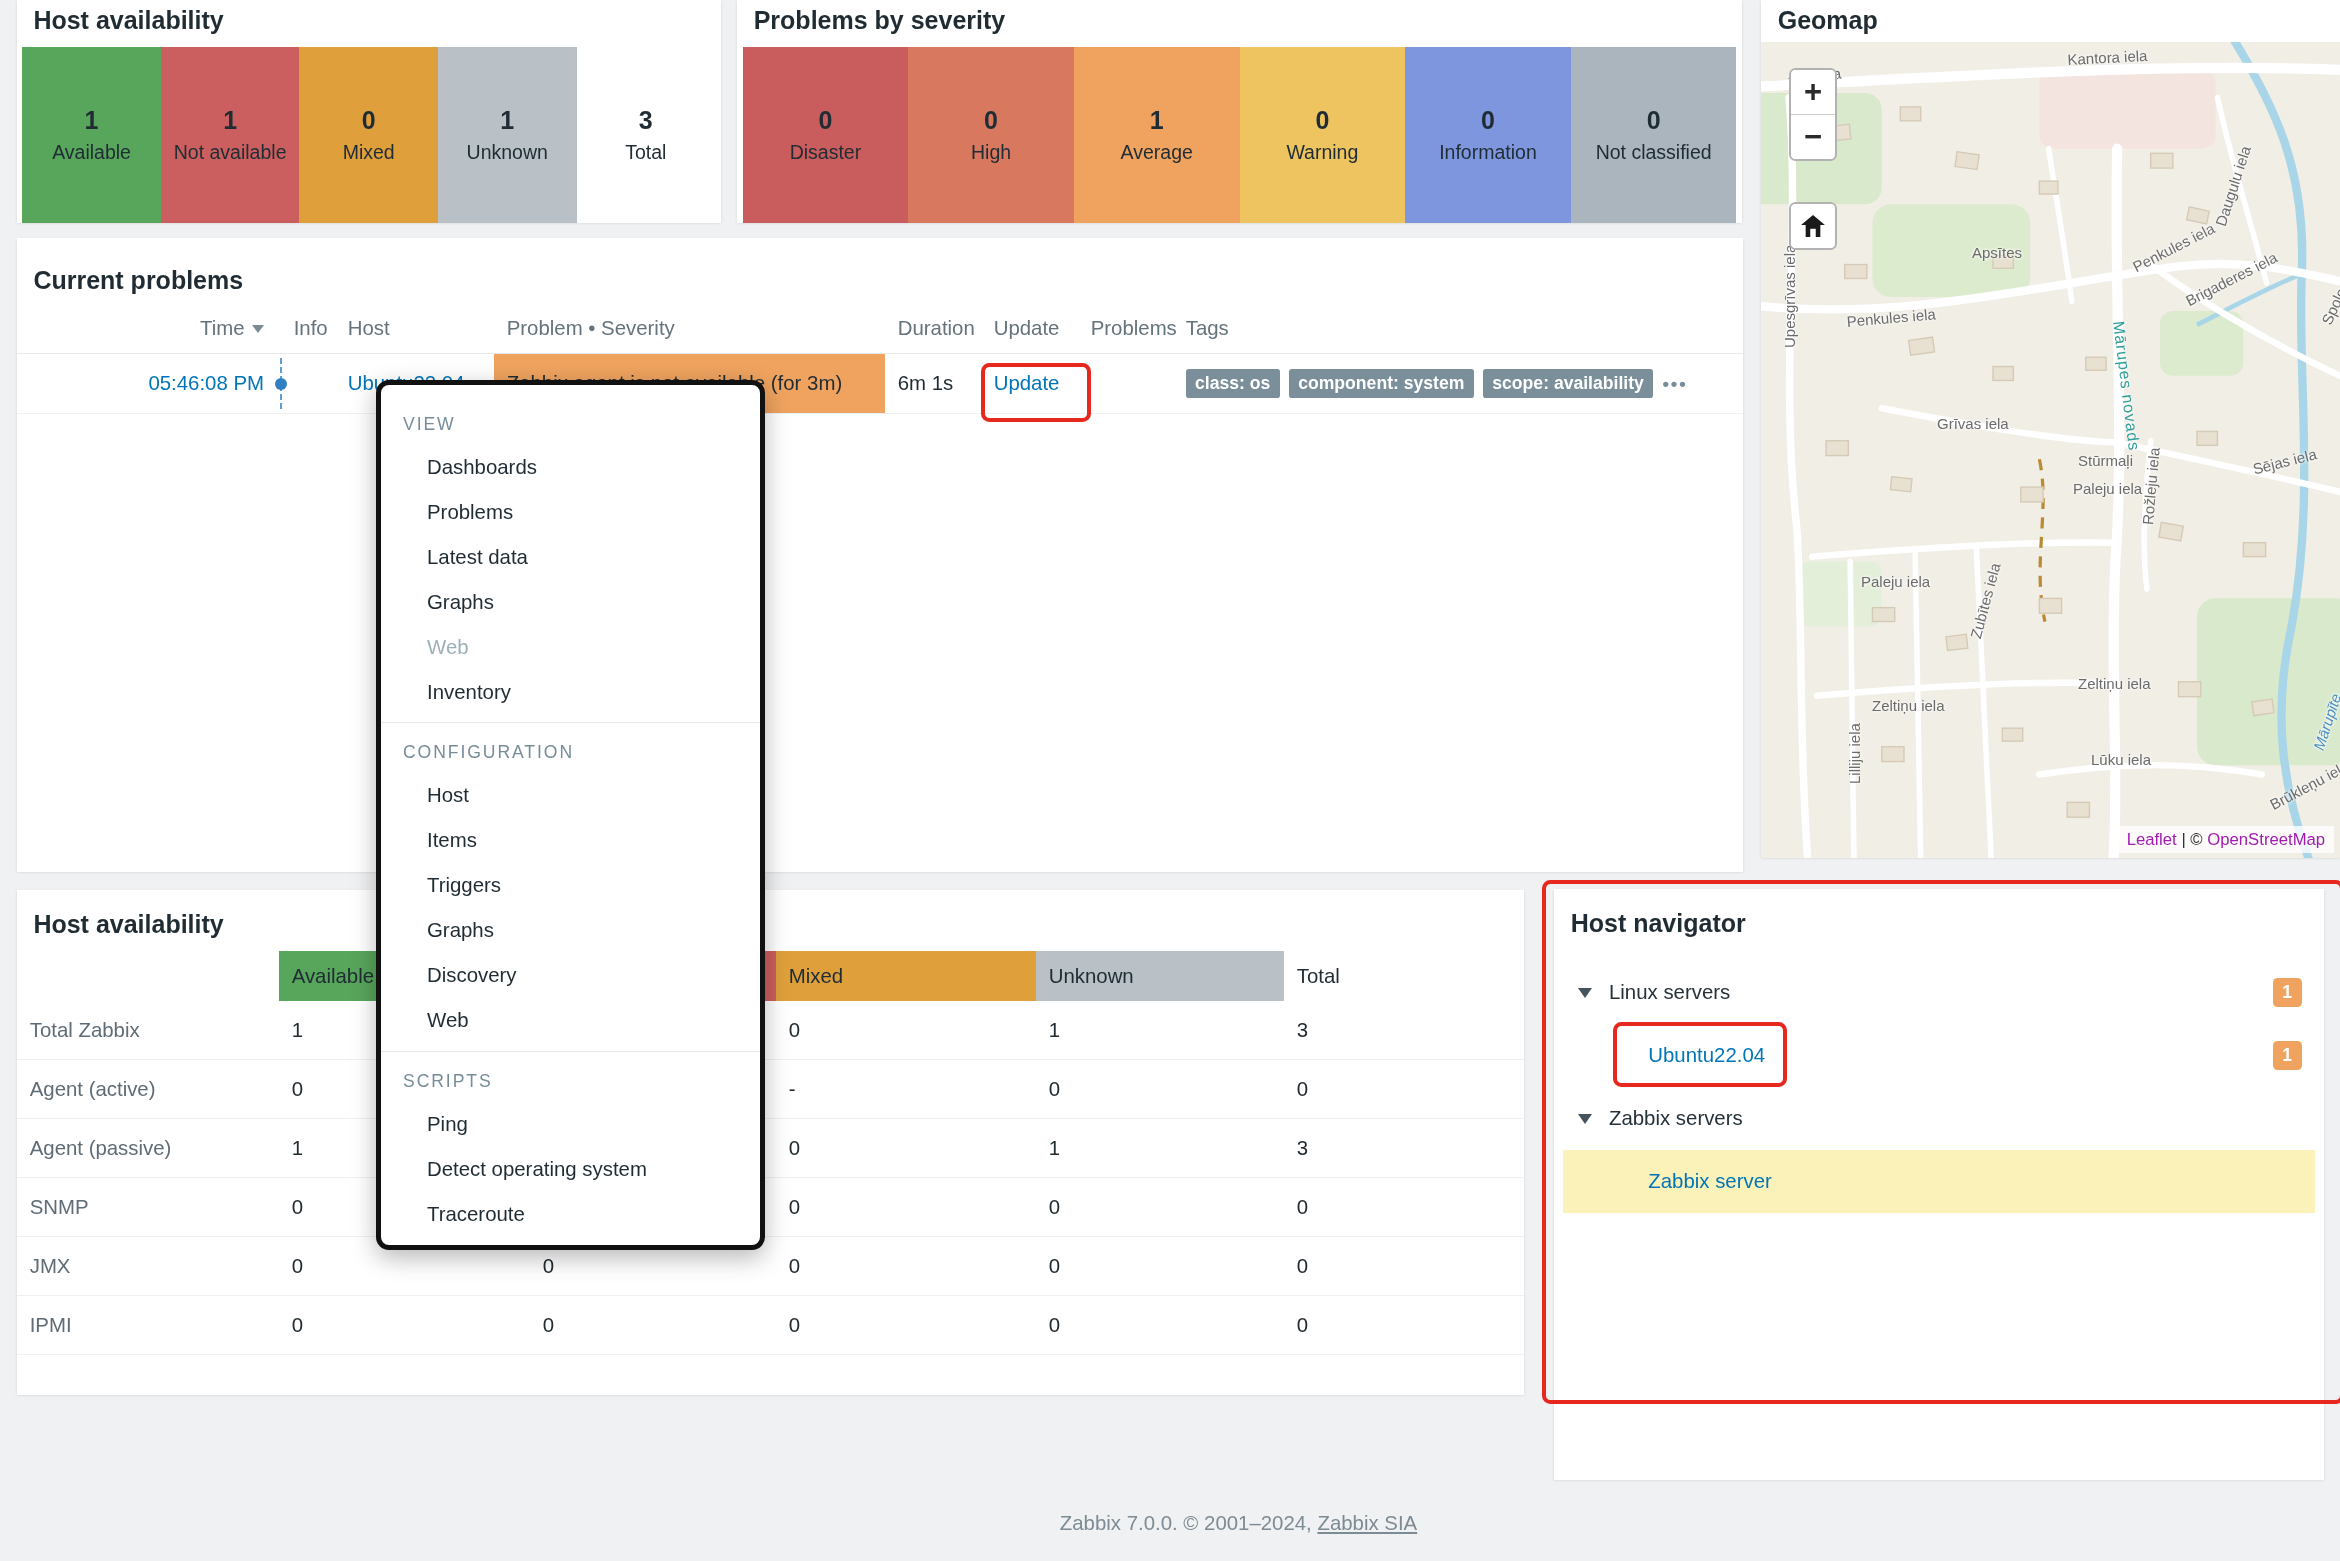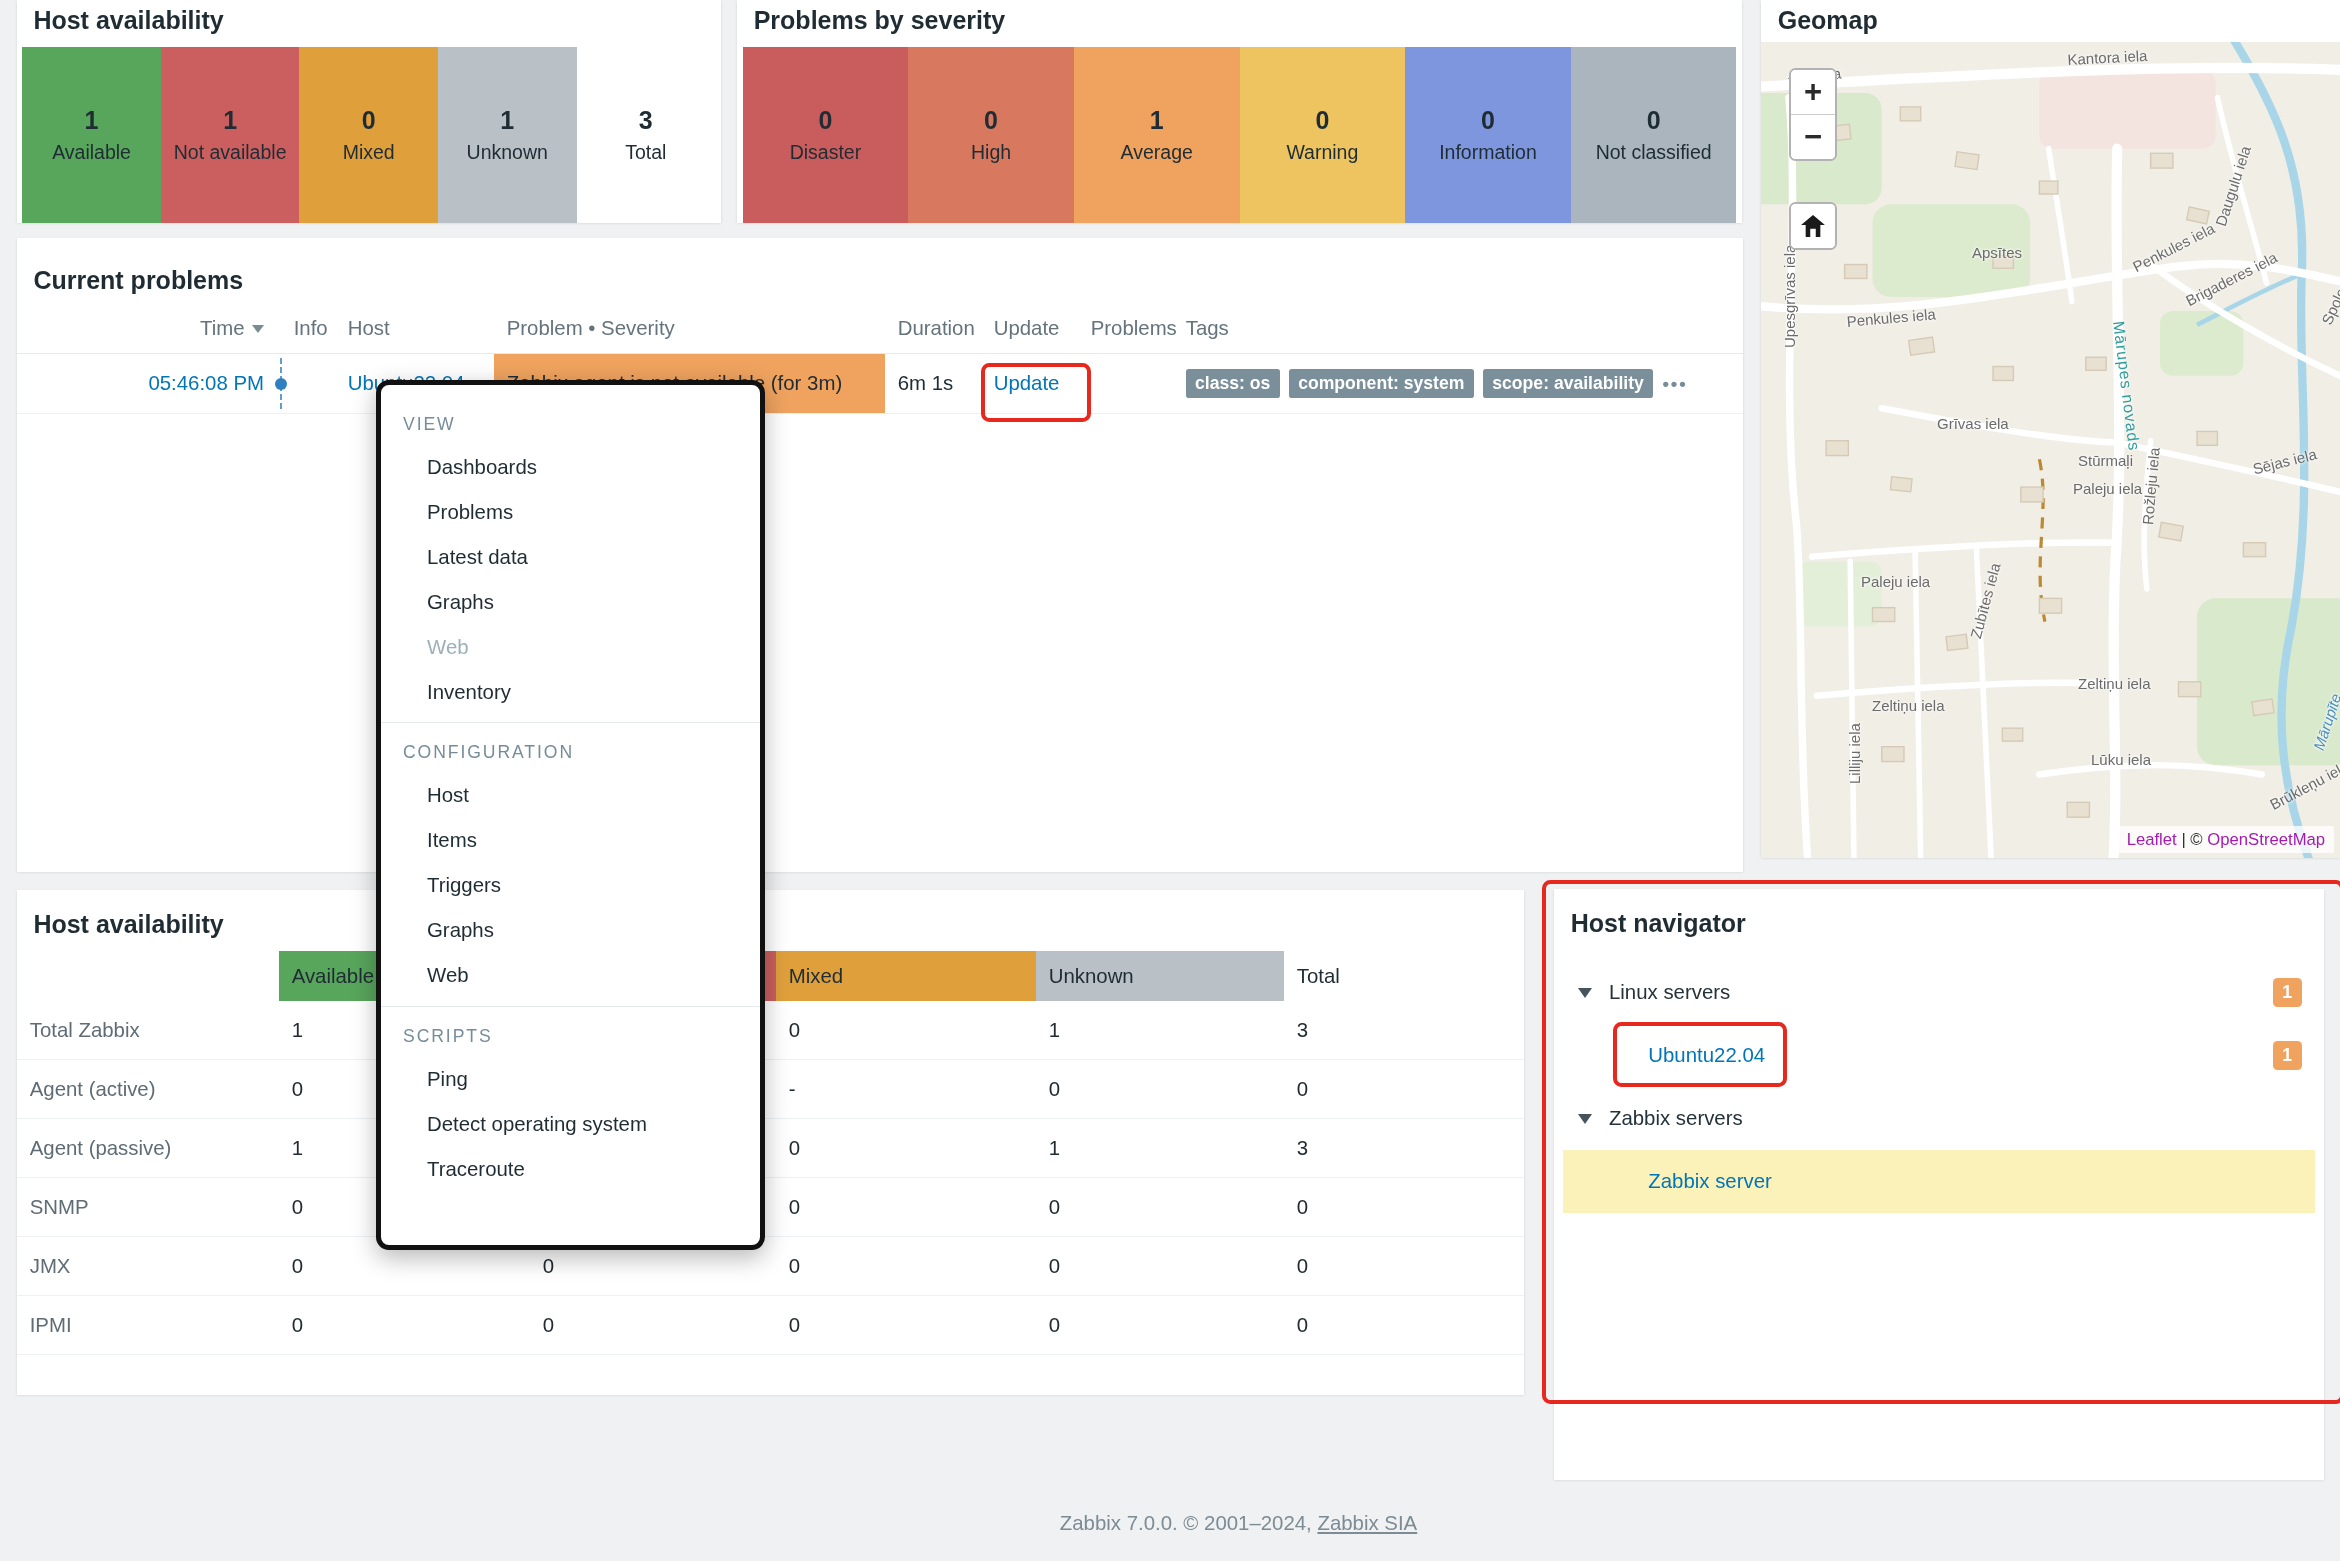--- a/index.html
+++ b/index.html
@@ -366,20 +366,21 @@
     <div class="menu-item">Latest data</div>
     <div class="menu-item">Graphs</div>
     <div class="menu-item disabled">Web</div>
     <div class="menu-item">Inventory</div>
     <div class="menu-sep"></div>
     <div class="menu-header">CONFIGURATION</div>
     <div class="menu-item">Host</div>
     <div class="menu-item">Items</div>
     <div class="menu-item">Triggers</div>
     <div class="menu-item">Graphs</div>
+    <div class="menu-item">Discovery</div>
     <div class="menu-item">Web</div>
     <div class="menu-sep"></div>
     <div class="menu-header">SCRIPTS</div>
     <div class="menu-item">Ping</div>
     <div class="menu-item">Detect operating system</div>
     <div class="menu-item">Traceroute</div>
   </div>
 
   <div class="anno" style="left:981px;top:363px;width:102px;height:51px;"></div>
   <div class="anno" style="left:1613px;top:1022px;width:166px;height:57px;"></div>

